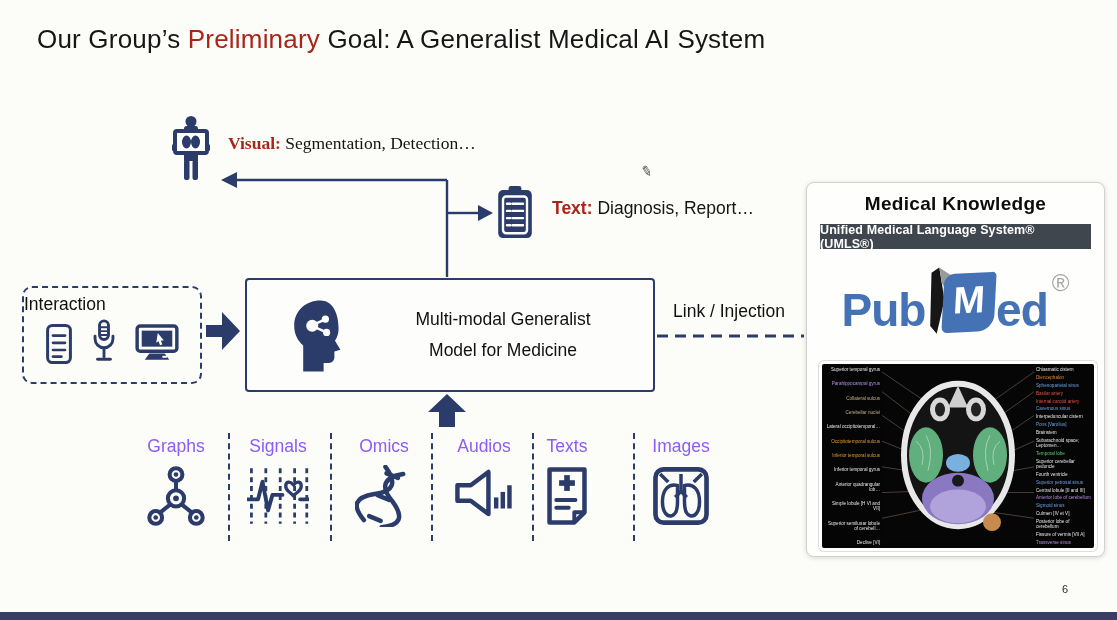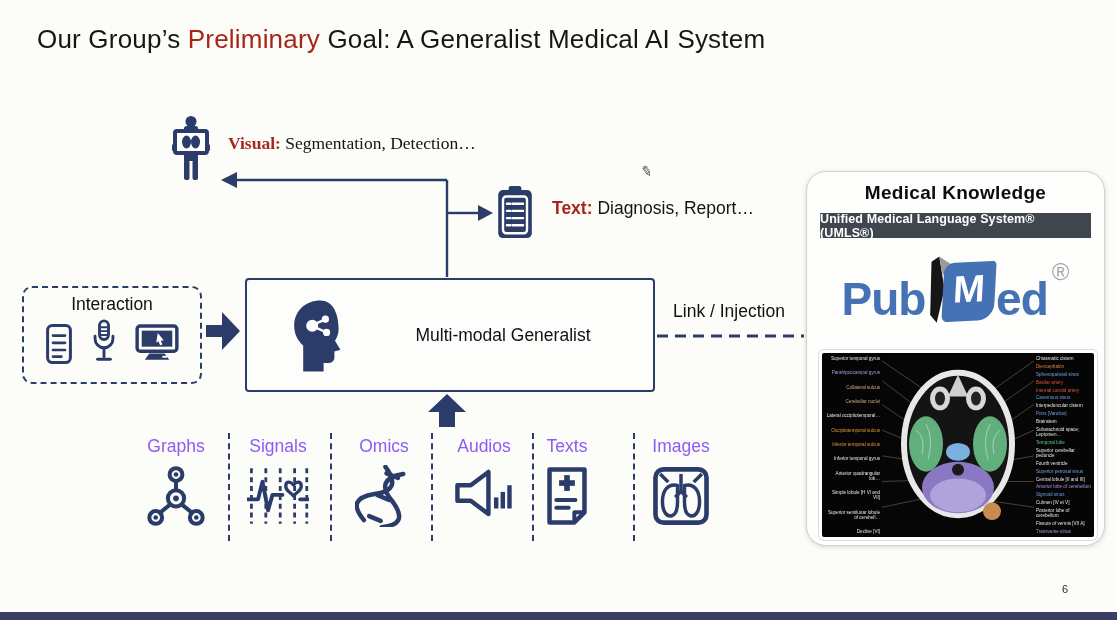--- a/index.html
+++ b/index.html
@@ -15,34 +15,34 @@
   #title .hl{color:#a8251a;}
   
   #connectors{left:0;top:0;width:1117px;height:620px;pointer-events:none;}
   
   #visual-text{left:228px;top:133px;font-size:17.5px;white-space:nowrap;font-family:Liberation Serif, serif;}
   #text-output{left:552px;top:198px;font-size:17.5px;white-space:nowrap;}
   .red-label{color:#a8251a;font-weight:bold;}
   #pen-cursor{left:641px;top:163px;font-size:14px;color:#555;transform:rotate(12deg);}
   
   #interaction-box{left:22px;top:286px;width:180px;height:98px;border:2.5px dashed #2b3c6a;border-radius:10px;box-sizing:border-box;}
-  #interaction-label{width:100%;text-align:center;margin-top:6px;font-size:17.5px;color:#111;}
+  #interaction-label{width:100%;margin-top:6px;font-size:17.5px;color:#111;}
   #interaction-icons{display:flex;justify-content:center;align-items:flex-end;gap:14px;margin-top:4px;}
   
   #model-box{left:245px;top:278px;width:410px;height:114px;background:#fdfdfb;border:2.5px solid #2b3c6a;border-radius:4px;box-sizing:border-box;}
   #model-head{position:absolute;left:40px;top:18px;}
   #model-text{position:absolute;left:120px;right:14px;top:0;bottom:0;display:flex;flex-direction:column;justify-content:center;align-items:center;gap:10px;font-size:17.5px;color:#111;}
   
   #link-label{left:656px;top:301px;width:146px;text-align:center;font-size:17.5px;color:#111;}
   
   .mod-col{top:436px;width:110px;display:flex;flex-direction:column;align-items:center;}
   .mod-label{font-size:17.5px;color:#8b5cf6;margin-bottom:8px;}
   .mod-sep{top:433px;height:108px;width:0;border-left:2.5px dashed #2b3c6a;}
   
-  #knowledge-panel{left:806px;top:171px;width:299px;height:375px;background:#fefefc;border:1.5px solid #d2d2cd;border-radius:20px;box-sizing:border-box;box-shadow:0 1px 5px rgba(0,0,0,.15);}
+  #knowledge-panel{left:806px;top:182px;width:299px;height:375px;background:#fefefc;border:1.5px solid #d2d2cd;border-radius:8px;box-sizing:border-box;box-shadow:0 1px 5px rgba(0,0,0,.15);}
   #knowledge-title{width:100%;text-align:center;margin-top:10px;font-size:19px;font-weight:bold;color:#0c0c0c;letter-spacing:.3px;}
   #umls-banner{margin:9px 13px 0 13px;height:25px;background:#3f464d;color:#fff;font-size:12.5px;font-weight:bold;display:flex;align-items:center;justify-content:center;letter-spacing:.1px;}
   #pubmed-logo{margin-top:6px;height:94px;display:flex;align-items:center;justify-content:center;}
   .pub-txt,.med-ed{font-size:46px;font-weight:bold;color:#4472b5;letter-spacing:-1px;margin-top:16px;}
   .med-m{display:inline-block;background:#4472b5;color:#fff;font-size:38px;font-weight:bold;padding:6px 10px 10px 10px;border-radius:10px 4px 16px 6px;transform:skewX(-6deg) rotate(-3deg);margin:0 1px 0 -6px;}
   .pm-reg{font-size:24px;color:#a7a7a7;align-self:flex-start;margin-top:14px;margin-left:4px;}
   
   #brain-figure{position:absolute;left:12px;top:178px;width:272px;height:184px;background:#050505;border:3px solid #fff;border-radius:5px;box-shadow:0 0 0 1px #ddd;display:flex;overflow:hidden;}
   .brain-labels{width:60px;display:flex;flex-direction:column;justify-content:space-between;padding:3px 2px;box-sizing:border-box;font-size:4.6px;line-height:1.1;}
   #brain-labels-left{text-align:right;}
@@ -147,20 +147,21 @@
   <svg id="model-head" width="60" height="76" viewBox="0 0 100 126">
     <path d="M56 4 C30 4 12 22 12 46 c0 14 6 25 15 33 l0 26 0 17 34 0 0-14 9 0 c5 0 9-4 9-9 l0-10 10-3 -9-15 c4-6 6-13 6-20 C86 22 74 4 56 4 z" fill="#2b3c6a"></path>
     <circle cx="42" cy="46" r="10" fill="#fff"></circle>
     <circle cx="64" cy="35" r="6" fill="#fff"></circle>
     <circle cx="66" cy="57" r="6" fill="#fff"></circle>
     <line x1="49" y1="42" x2="60" y2="37" stroke="#fff" stroke-width="4"></line>
     <line x1="50" y1="50" x2="61" y2="55" stroke="#fff" stroke-width="4"></line>
   </svg>
   <div id="model-text">
     <div>Multi-modal Generalist</div>
+    <div>Model for Medicine</div>
   </div>
 </div>
 
 <div class="abs" id="link-label">Link / Injection</div>
 
 <div class="abs mod-col" style="left:121px">
   <div class="mod-label">Graphs</div>
   <svg width="58" height="62" viewBox="0 0 100 106">
     <g stroke="#2b3c6a" stroke-width="7" fill="none">
       <line x1="50" y1="28" x2="50" y2="44"></line>

